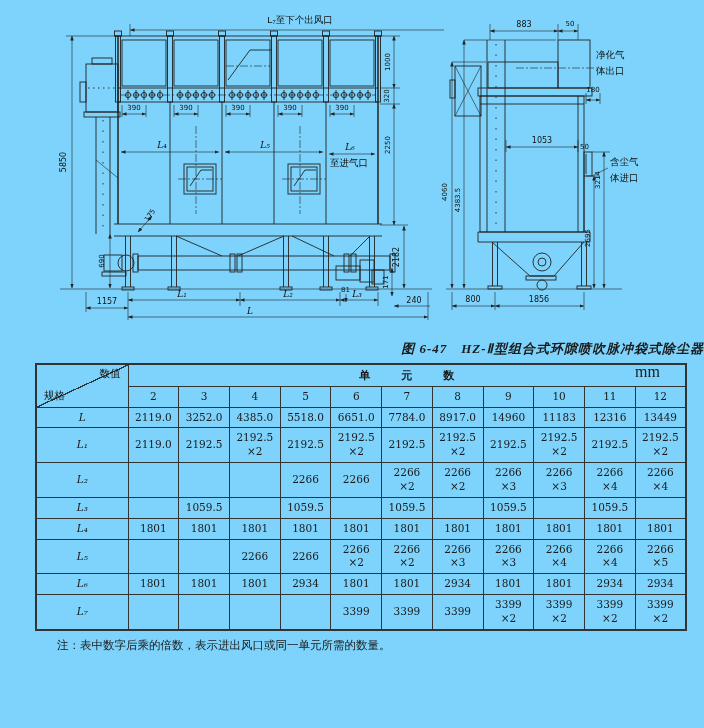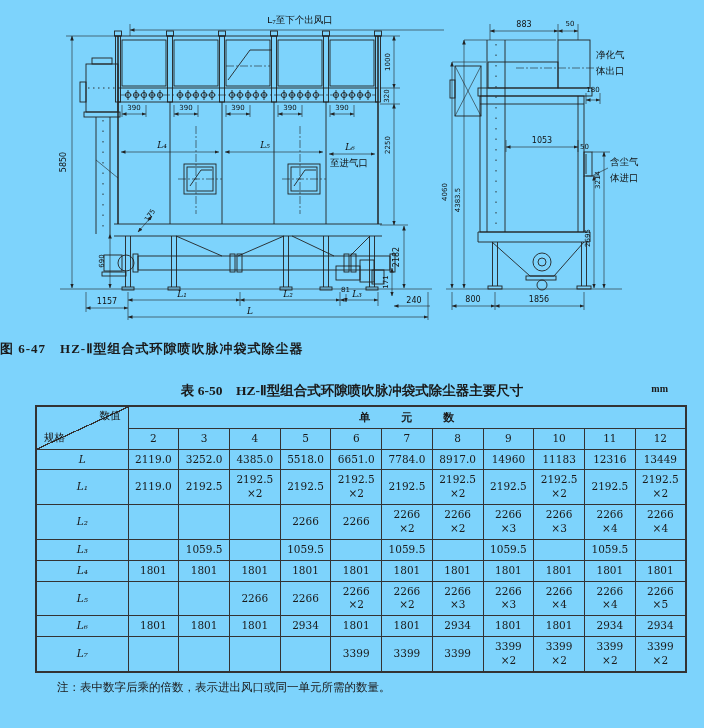--- a/index.html
+++ b/index.html
@@ -9,25 +9,25 @@
   svg line,svg rect,svg polyline,svg circle,svg path.sh{stroke:#222;fill:none;stroke-width:.9;}
   svg .thick{stroke-width:1.5;}
   svg .thin{stroke-width:.6;}
   svg .dd{stroke-dasharray:8 2 2 2;stroke-width:.6;}
   svg .rung{stroke-dasharray:1.5 9;}
   svg .hatch{stroke-dasharray:1.5 3.5;}
   svg text{fill:#111;stroke:none;font-family:"DejaVu Sans",sans-serif;font-size:8px;}
   svg text.cn{font-size:9.5px;font-family:"Liberation Sans",sans-serif;}
   svg text.lb{font-family:"DejaVu Serif",serif;font-style:italic;font-size:9px;}
   svg text.t7{font-size:7px;}
-  .fig-caption{text-align:left;font-size:13px;font-weight:600;letter-spacing:1px;
-               font-family:"Liberation Serif",serif;margin:2px 0 24px 0;}
+  .fig-caption{text-align:right;font-size:13px;font-weight:600;letter-spacing:1px;
+               font-family:"Liberation Serif",serif;margin:2px 0 4px 0;font-style:italic;}
   .tbl-title-row{position:relative;text-align:center;font-size:13.5px;font-weight:bold;
                font-family:"Liberation Serif",serif;margin:0 0 5px 0;}
-  .tbl-unit{position:absolute;right:36px;top:1px;font-weight:bold;font-size:10px;}
+  .tbl-unit{position:absolute;right:44px;top:1px;font-weight:normal;font-size:16px;}
   table{border-collapse:collapse;table-layout:fixed;width:652px;margin:0 0 0 35px;
         font-family:"DejaVu Serif",serif;font-size:10.5px;}
   col.c-label{width:92px;}
   td{border:1px solid #333;text-align:center;vertical-align:middle;
      padding:3px 0;white-space:pre-line;line-height:1.32;}
   table{border:2px solid #333;}
   td.group-h{font-size:11px;font-weight:bold;letter-spacing:10px;padding:3px 0 3px 10px;
      font-family:"Liberation Sans",sans-serif;}
   #col-headers td{padding:3px 0;}
   td.rowlab{font-style:italic;}
@@ -355,21 +355,20 @@
     <line x1="452" y1="306" x2="495" y2="306" class="thin" marker-start="url(#mb)" marker-end="url(#ma)"></line>
     <text x="473" y="302" text-anchor="middle">800</text>
     <line x1="495" y1="306" x2="584" y2="306" class="thin" marker-start="url(#mb)" marker-end="url(#ma)"></line>
     <text x="539" y="302" text-anchor="middle">1856</text>
   </g>
 </svg>
 
 <div class="fig-caption">图 6-47　HZ-Ⅱ型组合式环隙喷吹脉冲袋式除尘器</div>
 
 <div class="tbl-title-row">
-  <span>表 6-50　HZ-Ⅱ型组合式环隙喷吹脉冲袋式除尘器主要尺寸</span>
   <span class="tbl-unit">mm</span>
 </div>
 
 <table>
   <colgroup>
         <col class="c-label">
         <col>
         <col>
         <col>
         <col>

